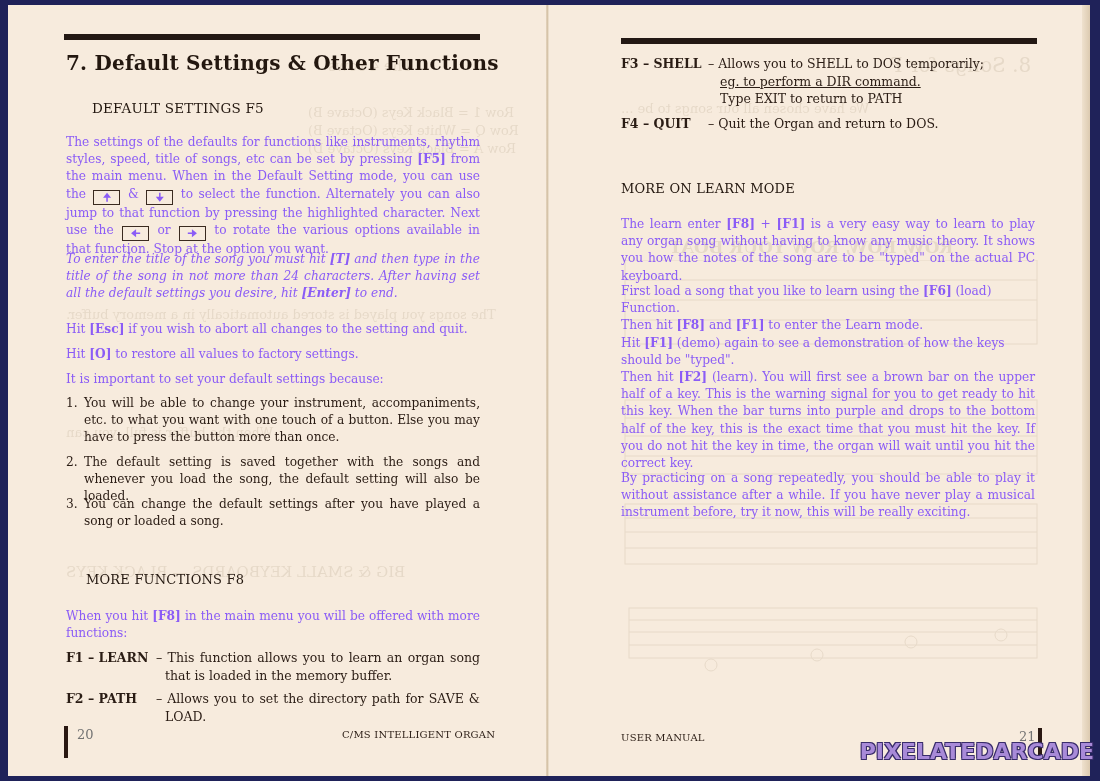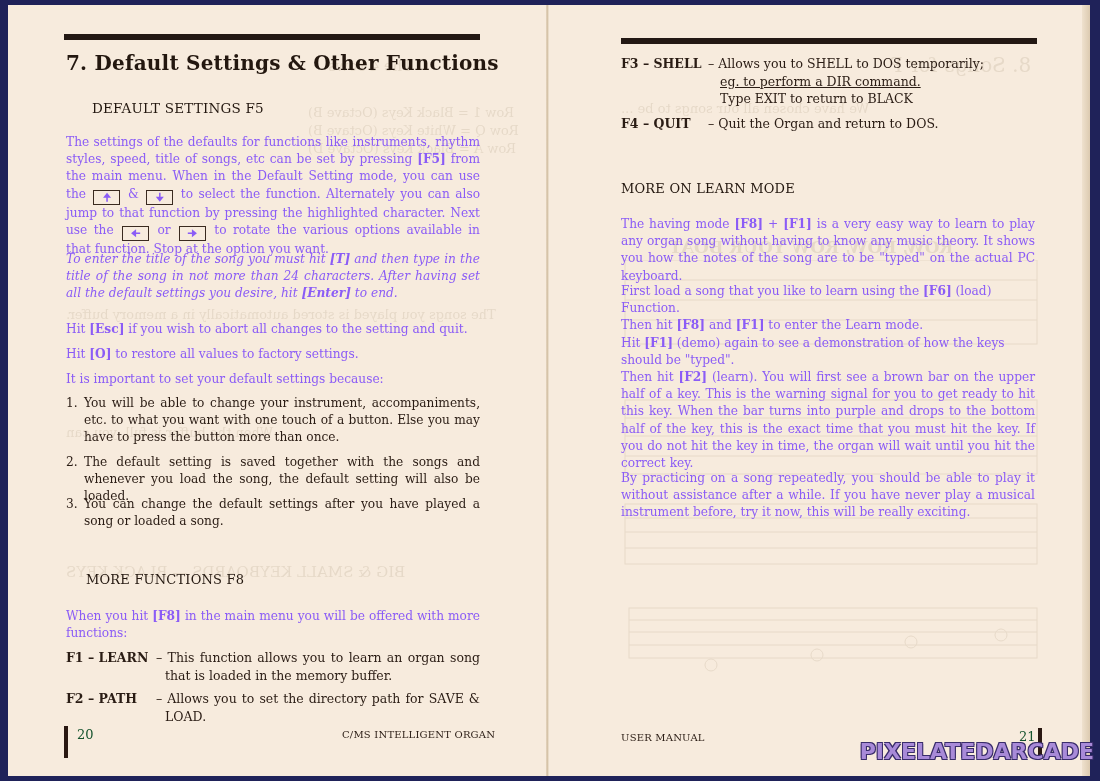--- a/index.html
+++ b/index.html
@@ -54,21 +54,21 @@
     vertical-align: -3px; text-align: center; line-height: 13px; font-size: 11px;
     margin: 0 2px; background: #f7ebdd;
   }
   .list-item { position: absolute; font-size: 12.2px; line-height: 17.2px; text-align: justify; }
   .list-num { position: absolute; left: 0; top: 0; }
   .list-text { position: absolute; left: 18px; top: 0; right: 0; }
   .func-row { position: absolute; font-size: 12.5px; line-height: 17.5px; }
   .func-key { position: absolute; left: 0; top: 0; white-space: nowrap; font-weight: bold; }
   .func-desc { position: absolute; top: 0; right: 0; text-align: justify; }
   .footer { position: absolute; font-size: 10px; letter-spacing: 0.2px; color: #2a1c14; }
-  .pagenum { position: absolute; font-size: 13px; color: #14532d; }
+  .pagenum { position: absolute; font-size: 13px; color: #737373; }
   .tab-bar { position: absolute; width: 4px; height: 32px; background: #2a1812; }
   .watermark {
     position: absolute; right: 6px; top: 740px; text-align: center;
   }
   .wm-big {
     font-family: "DejaVu Sans", sans-serif; font-weight: bold; font-size: 22px;
     color: #a88ad8; letter-spacing: 0px;
     text-shadow: 1px 1px 0 #3a2d6b, -1px -1px 0 #3a2d6b, 1px -1px 0 #3a2d6b, -1px 1px 0 #3a2d6b;
     line-height: 24px;
   }
@@ -176,32 +176,32 @@
       </g>
     </svg>
 
     <div class="rule" style="left:72px; top:33px; width:416px;"></div>
 
     <div class="func-row" style="left:72px; top:50px; width:420px; height:54px;">
       <span class="func-key">F3 – SHELL</span>
       <div style="position:absolute; left:87px; top:0; width:330px;">
         <div>– Allows you to SHELL to DOS temporarily;</div>
         <div style="padding-left:12px;text-decoration:underline;">eg. to perform a DIR command.</div>
-        <div style="padding-left:12px;">Type EXIT to return to BLACK</div>
+        <div style="padding-left:12px;">Type EXIT to return to PATH</div>
       </div>
     </div>
     <div class="func-row" style="left:72px; top:110px; width:420px; height:20px;">
       <span class="func-key">F4 – QUIT</span>
       <div style="position:absolute; left:87px; top:0; width:330px;">– Quit the Organ and return to DOS.</div>
     </div>
 
     <div class="h2" style="left:72px; top:176px; font-size:13px;">MORE ON LEARN MODE</div>
 
     <div class="para" style="left:72px; top:211px; width:414px;">
-      <span>The having mode </span><b>[F8]</b><span> + </span><b>[F1]</b><span> is a very easy way to learn to play any organ song without having to know any music theory.  It shows you how the notes of the song are to be "typed" on the actual PC keyboard.</span>
+      <span>The learn enter </span><b>[F8]</b><span> + </span><b>[F1]</b><span> is a very easy way to learn to play any organ song without having to know any music theory.  It shows you how the notes of the song are to be "typed" on the actual PC keyboard.</span>
     </div>
 
     <div class="para" style="left:72px; top:278px; width:414px; text-align:left;">
       <div><span>First load a song that you like to learn using the </span><b>[F6]</b><span> (load) Function.</span></div>
       <div><span>Then hit </span><b>[F8]</b><span> and </span><b>[F1]</b><span> to enter the Learn mode.</span></div>
       <div><span>Hit </span><b>[F1]</b><span> (demo) again to see a demonstration of how the keys should be "typed".</span></div>
     </div>
 
     <div class="para" style="left:72px; top:364px; width:414px;">
       <span>Then hit </span><b>[F2]</b><span> (learn).  You will first see a brown bar on the upper half of a key.  This is the warning signal for you to get ready to hit this key. When the bar turns into purple and drops to the bottom half of the key, this is the exact time that you must hit the key.  If you do not hit the key in time, the organ will wait until you hit the correct key.</span>

